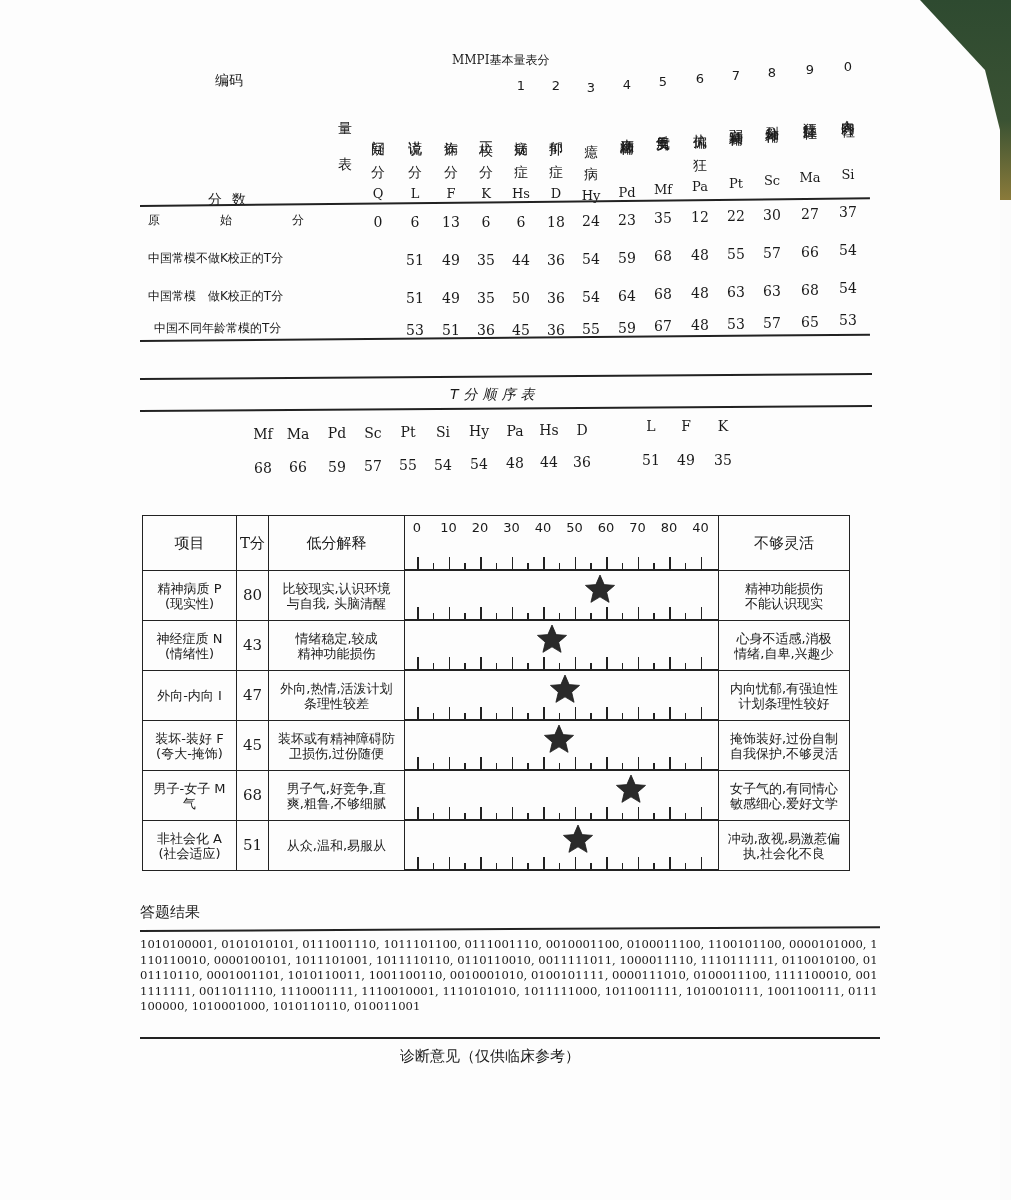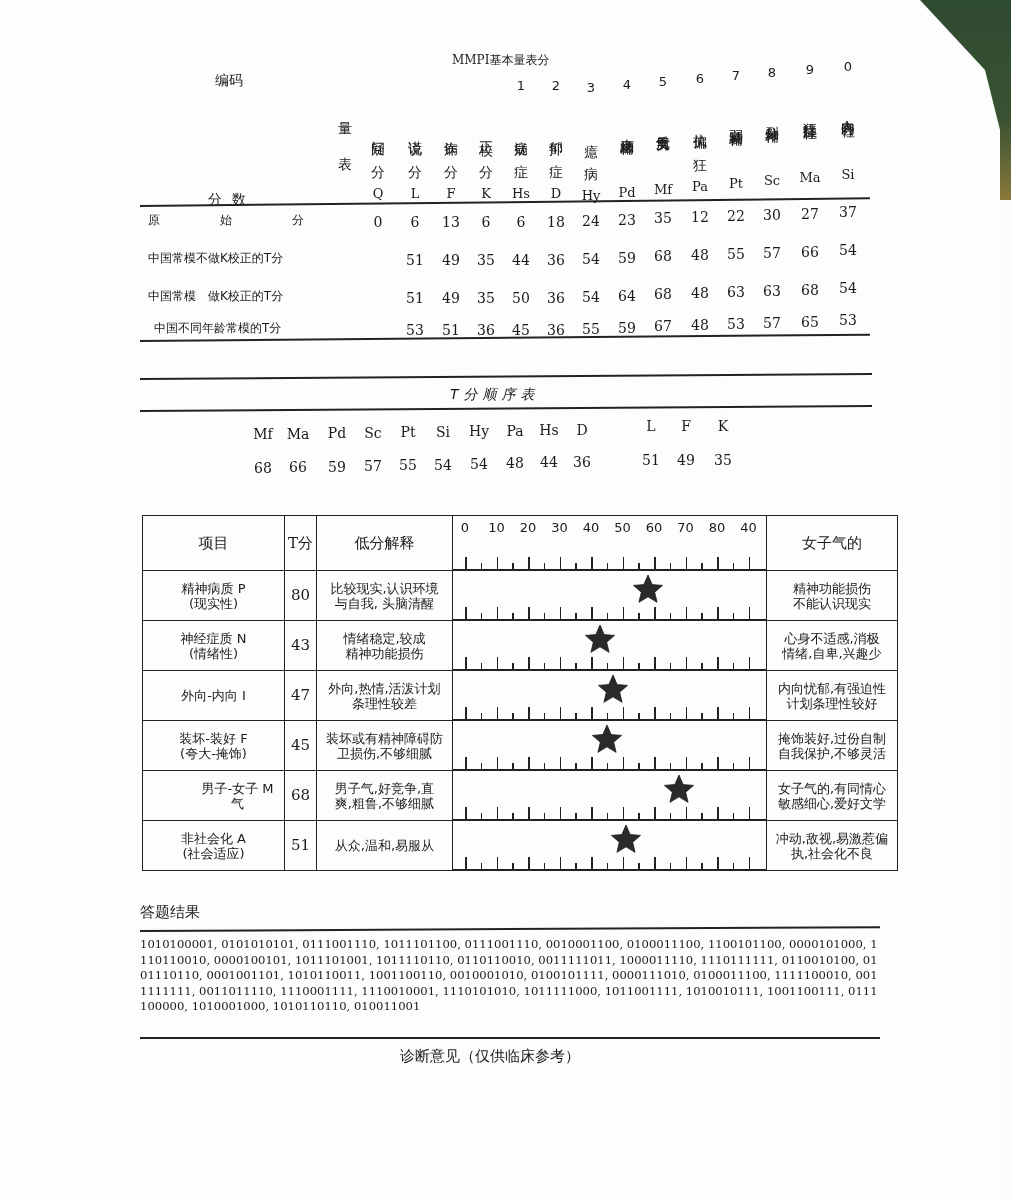--- a/index.html
+++ b/index.html
@@ -334,21 +334,21 @@
                 <div class="tick major" style="left: 201px;"></div>
                 <div class="tick minor" style="left: 216.75px;"></div>
                 <div class="tick major" style="left: 232.5px;"></div>
                 <div class="tick minor" style="left: 248.25px;"></div>
                 <div class="tick major" style="left: 264px;"></div>
                 <div class="tick minor" style="left: 279.75px;"></div>
                 <div class="tick major" style="left: 295.5px;"></div>
               </div>
             </div>
         </th>
-        <th class="c-high">女子气的</th>
+        <th class="c-high">不够灵活</th>
       </tr>
     </thead>
     <tbody id="ptable-body">
         <tr>
           <td class="c-item" style="white-space:pre-line;">精神病质 P
 (现实性)</td>
           <td class="c-t">80</td>
           <td class="c-low" style="white-space:pre-line;">比较现实,认识环境
 与自我, 头脑清醒</td>
           <td class="c-scale">
@@ -453,21 +453,21 @@
             </div>
           </td>
           <td class="c-high" style="white-space:pre-line;">内向忧郁,有强迫性
 计划条理性较好</td>
         </tr>
         <tr>
           <td class="c-item" style="white-space:pre-line;">装坏-装好 F
 (夸大-掩饰)</td>
           <td class="c-t">45</td>
           <td class="c-low" style="white-space:pre-line;">装坏或有精神障碍防
-卫损伤,不够细腻</td>
+卫损伤,过份随便</td>
           <td class="c-scale">
             <div class="scale-cell">
               <div class="ticks">
                 <div class="tick major" style="left: 12px;"></div>
                 <div class="tick minor" style="left: 27.75px;"></div>
                 <div class="tick major" style="left: 43.5px;"></div>
                 <div class="tick minor" style="left: 59.25px;"></div>
                 <div class="tick major" style="left: 75px;"></div>
                 <div class="tick minor" style="left: 90.75px;"></div>
                 <div class="tick major" style="left: 106.5px;"></div>
@@ -486,21 +486,21 @@
               </div>
               <div class="star" style="left: 137.75px;"><svg viewBox="0 0 24 24" width="32" height="32">
                   <path d="M12 1.5l3.1 7.2 7.8.6-5.9 5.1 1.8 7.6L12 17.9 5.2 22l1.8-7.6L1.1 9.3l7.8-.6z" fill="#2a2a2a" stroke="#1a1a1a" stroke-width="0.6"></path>
                 </svg></div>
             </div>
           </td>
           <td class="c-high" style="white-space:pre-line;">掩饰装好,过份自制
 自我保护,不够灵活</td>
         </tr>
         <tr>
-          <td class="c-item" style="white-space:pre-line;padding-left:48px;">男子-女子 M
+          <td class="c-item" style="white-space:pre-line;">男子-女子 M
 气</td>
           <td class="c-t">68</td>
           <td class="c-low" style="white-space:pre-line;">男子气,好竞争,直
 爽,粗鲁,不够细腻</td>
           <td class="c-scale">
             <div class="scale-cell">
               <div class="ticks">
                 <div class="tick major" style="left: 12px;"></div>
                 <div class="tick minor" style="left: 27.75px;"></div>
                 <div class="tick major" style="left: 43.5px;"></div>

